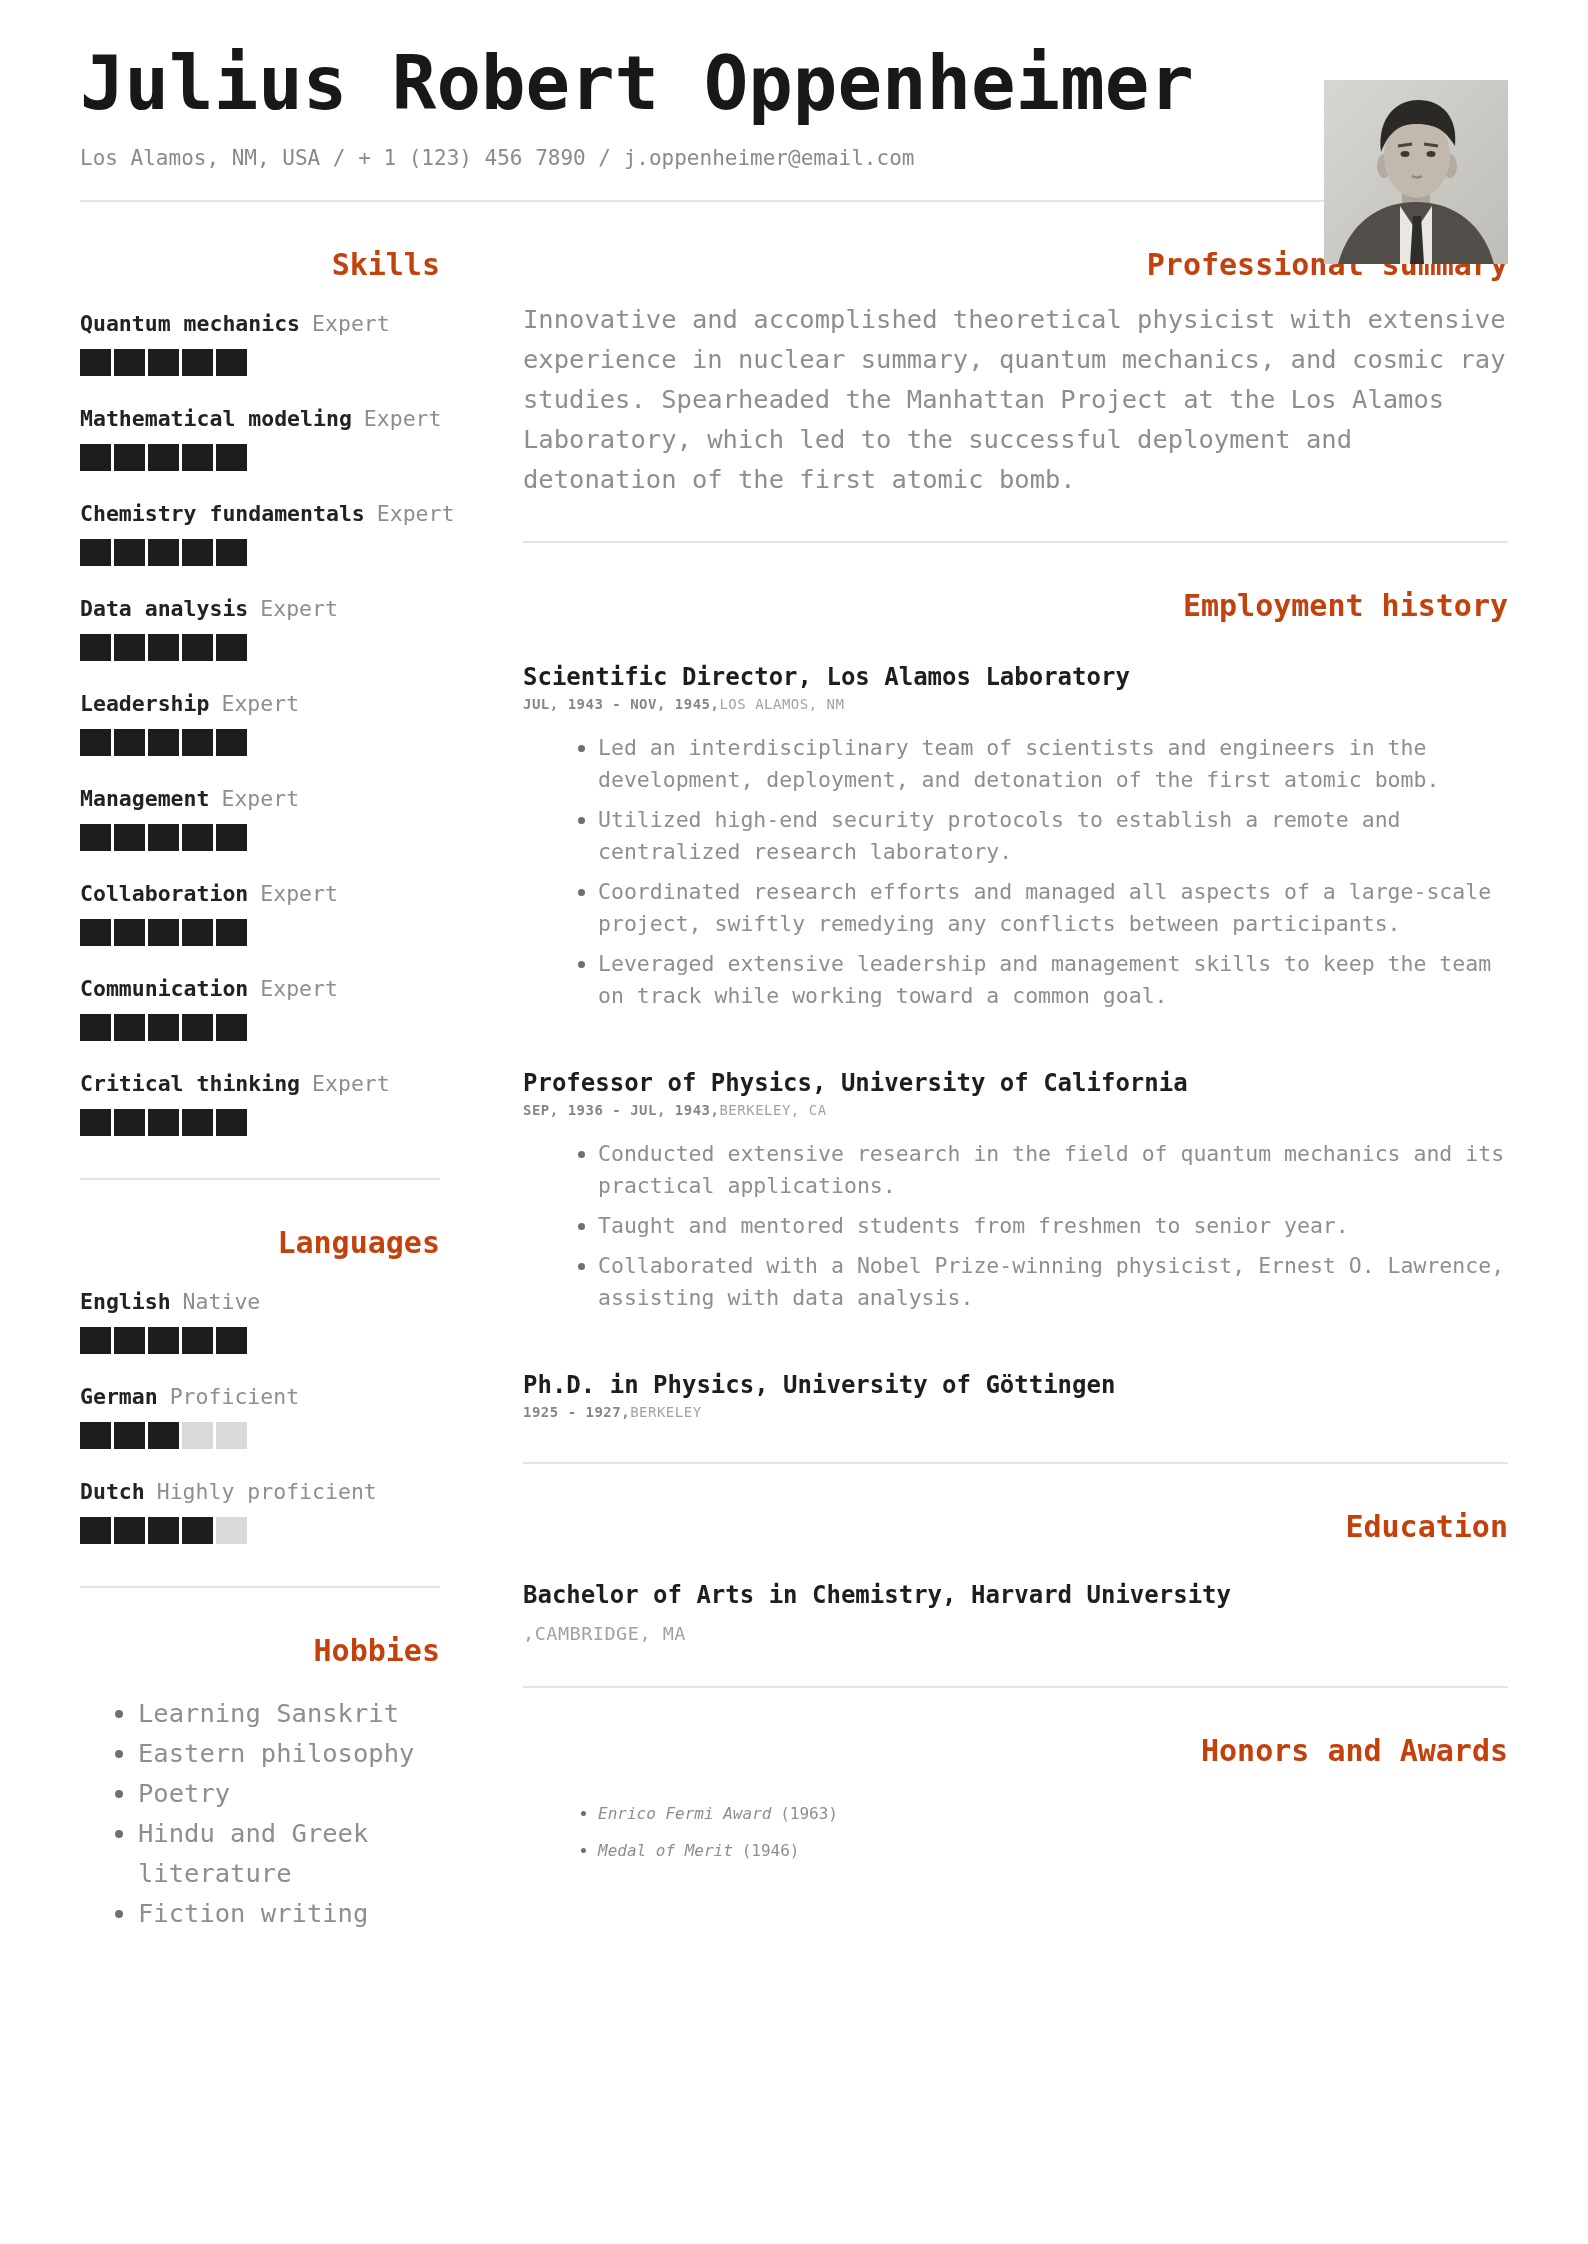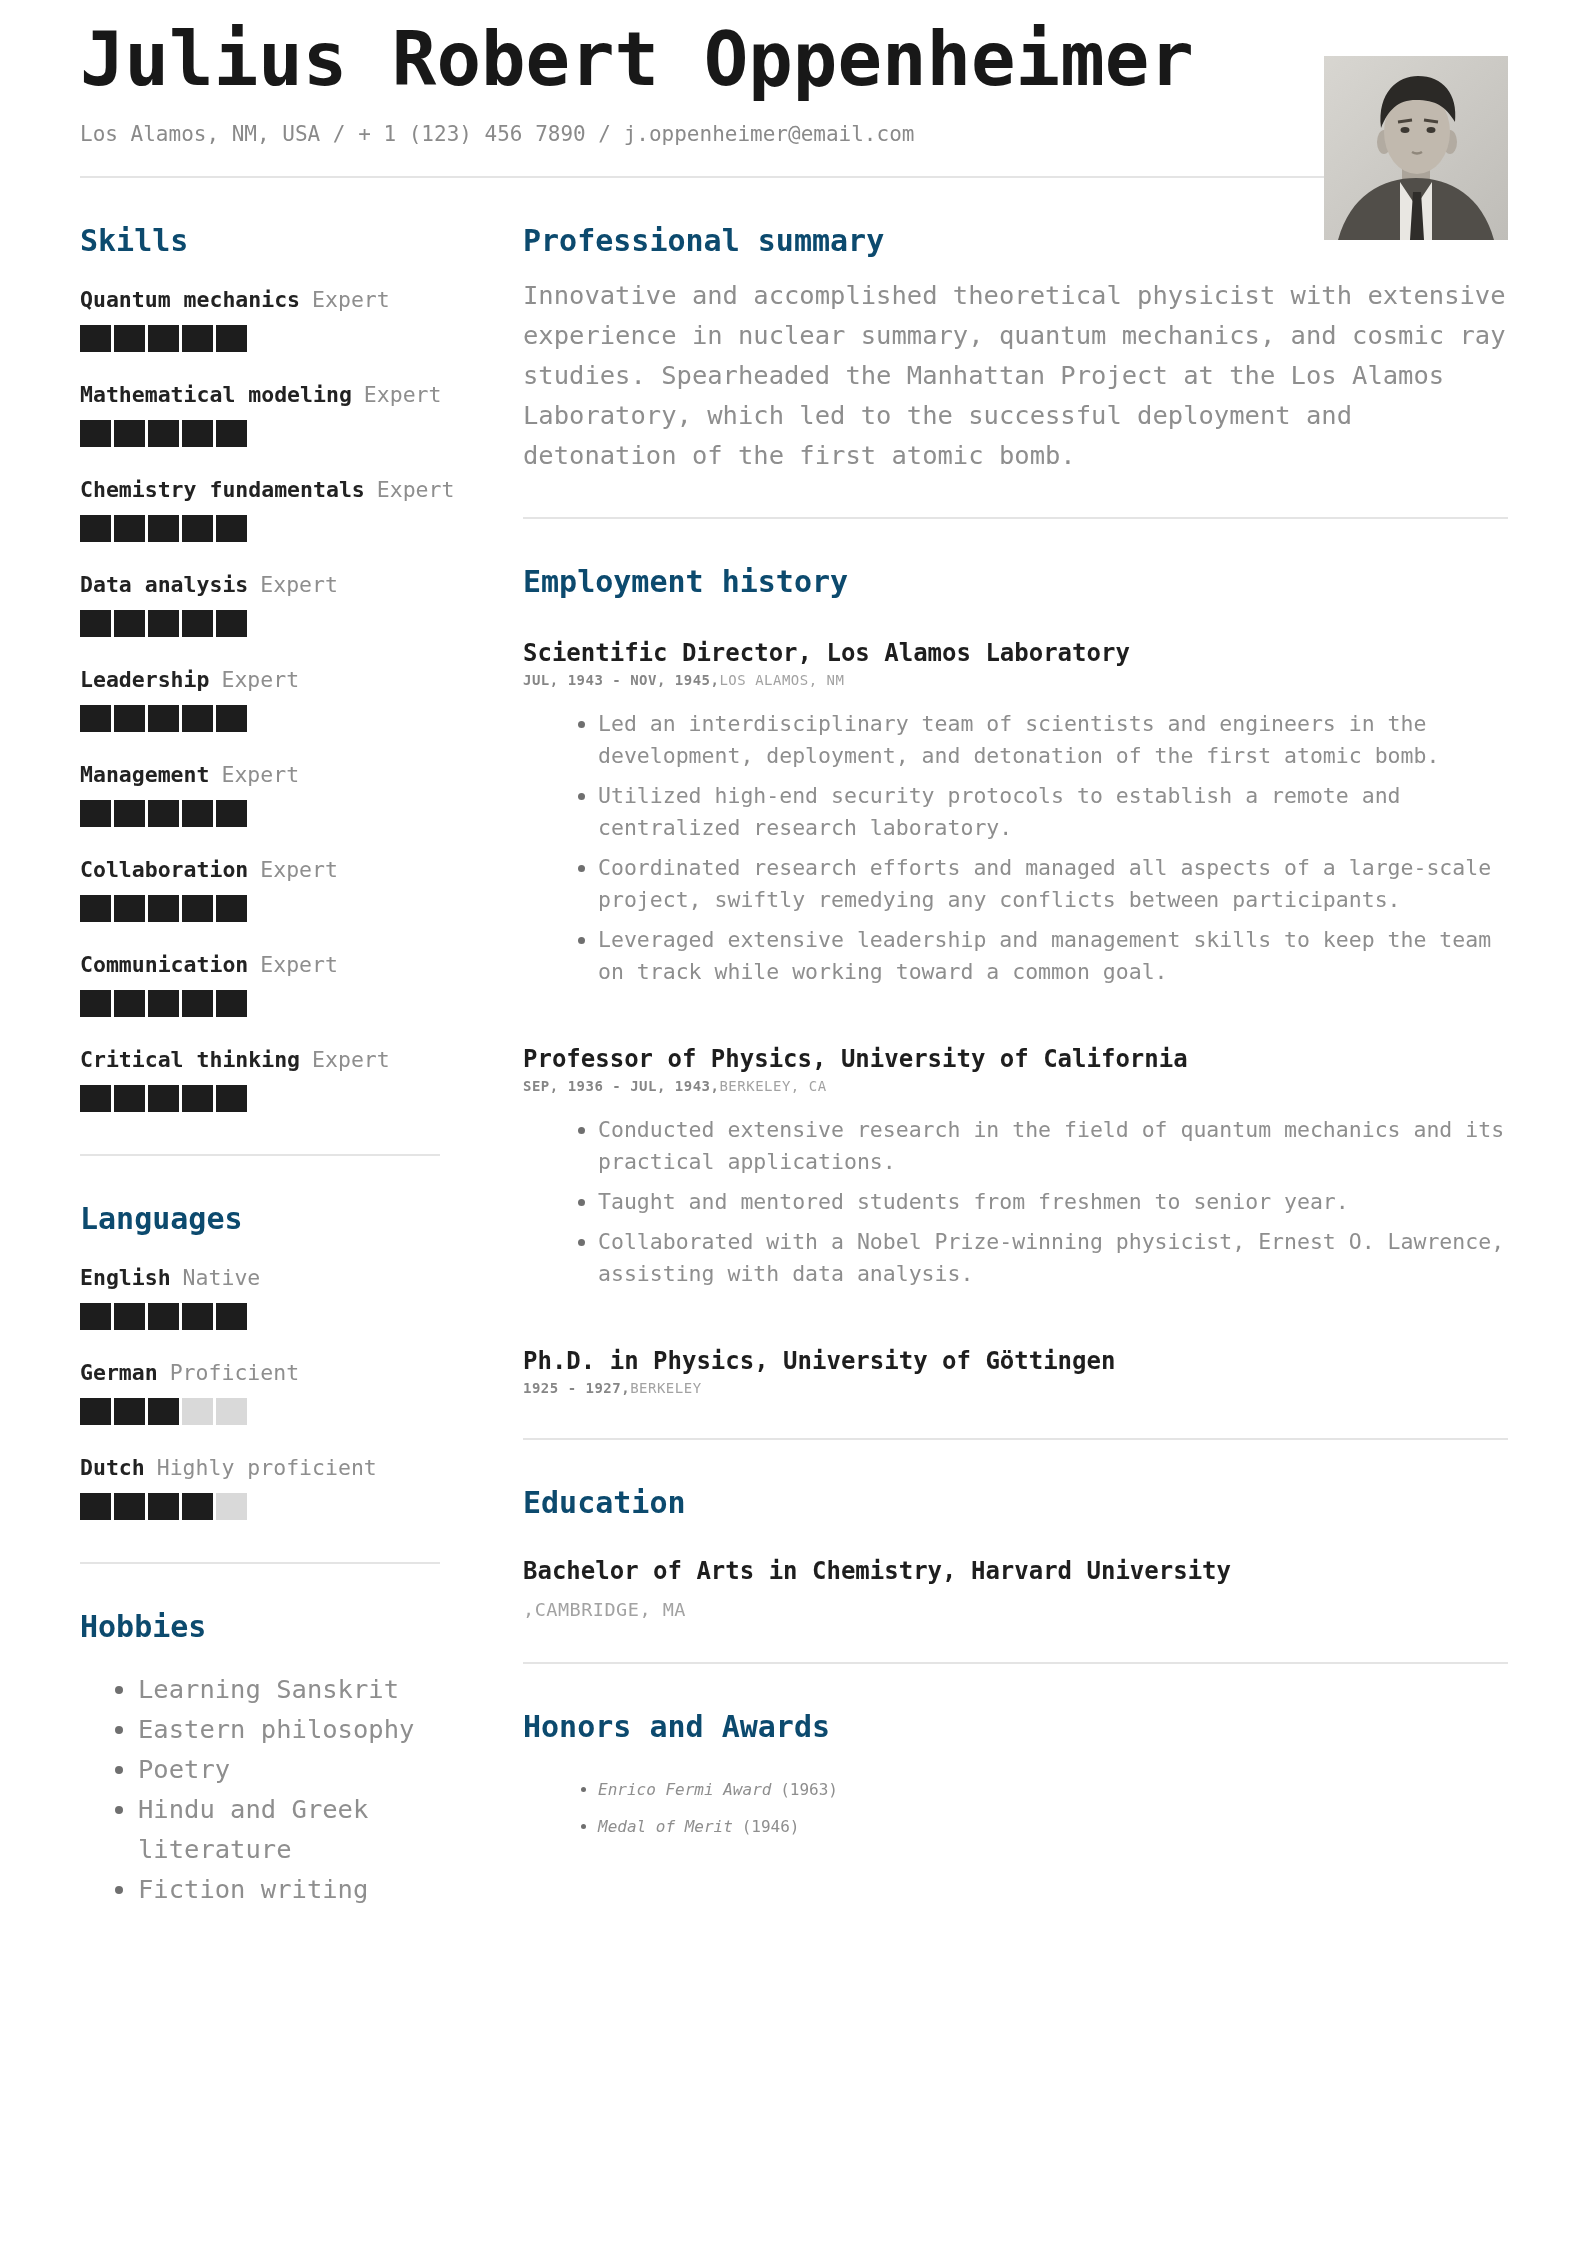--- a/index.html
+++ b/index.html
@@ -2,34 +2,34 @@
 <html><head>
 <meta charset="utf-8">
 <style>
   html,body{margin:0;padding:0;background:#ffffff;}
   body{
     width:1588px;height:2244px;
     font-family:"DejaVu Sans Mono","Liberation Mono",monospace;
     color:#1e1e1e;
     -webkit-font-smoothing:antialiased;
   }
-  .page{position:relative;width:1588px;height:2000px;overflow:hidden;box-sizing:border-box;padding:20px 80px 0 80px;}
+  .page{position:relative;width:1588px;height:2000px;overflow:hidden;box-sizing:border-box;padding:44px 80px 0 80px;}
 
   
   .header{position:relative;}
   .name{font-size:74px;font-weight:700;line-height:1.08;letter-spacing:0px;color:#181818;white-space:nowrap;}
   .role-title{font-size:28px;font-weight:700;margin-top:14px;color:#1e1e1e;}
   .contact{font-size:21px;margin-top:22px;color:#8a8a8a;white-space:nowrap;}
   .photo{position:absolute;top:36px;right:0;width:184px;height:184px;overflow:hidden;background:#cdcbc6;}
   .header-rule{border:none;border-top:2px solid #e4e4e4;margin:30px 0 0 0;}
 
   
   .columns{display:grid;grid-template-columns:360px 985px;column-gap:83px;align-items:start;}
 
-  h2.section{font-size:30px;font-weight:700;color:#0c4a6e;margin:46px 0 0 0;line-height:1.1;}
+  h2.section{font-size:30px;font-weight:700;color:#c2410c;margin:46px 0 0 0;line-height:1.1;text-align:right;}
 
   
   .skill{margin-top:30px;white-space:nowrap;}
   .skill-name{font-size:21.5px;font-weight:700;color:#222222;}
   .skill-level{font-size:21.5px;font-weight:400;color:#8e8e8e;margin-left:12px;}
   .bar{margin-top:13px;display:flex;gap:3px;height:27px;}
   .sq{width:31px;height:27px;background:#d9d9d9;flex:0 0 auto;}
   .sq.filled{background:#1d1d1d;}
   .col-rule{border:none;border-top:2px solid #e4e4e4;margin:42px 0 0 0;}
 

